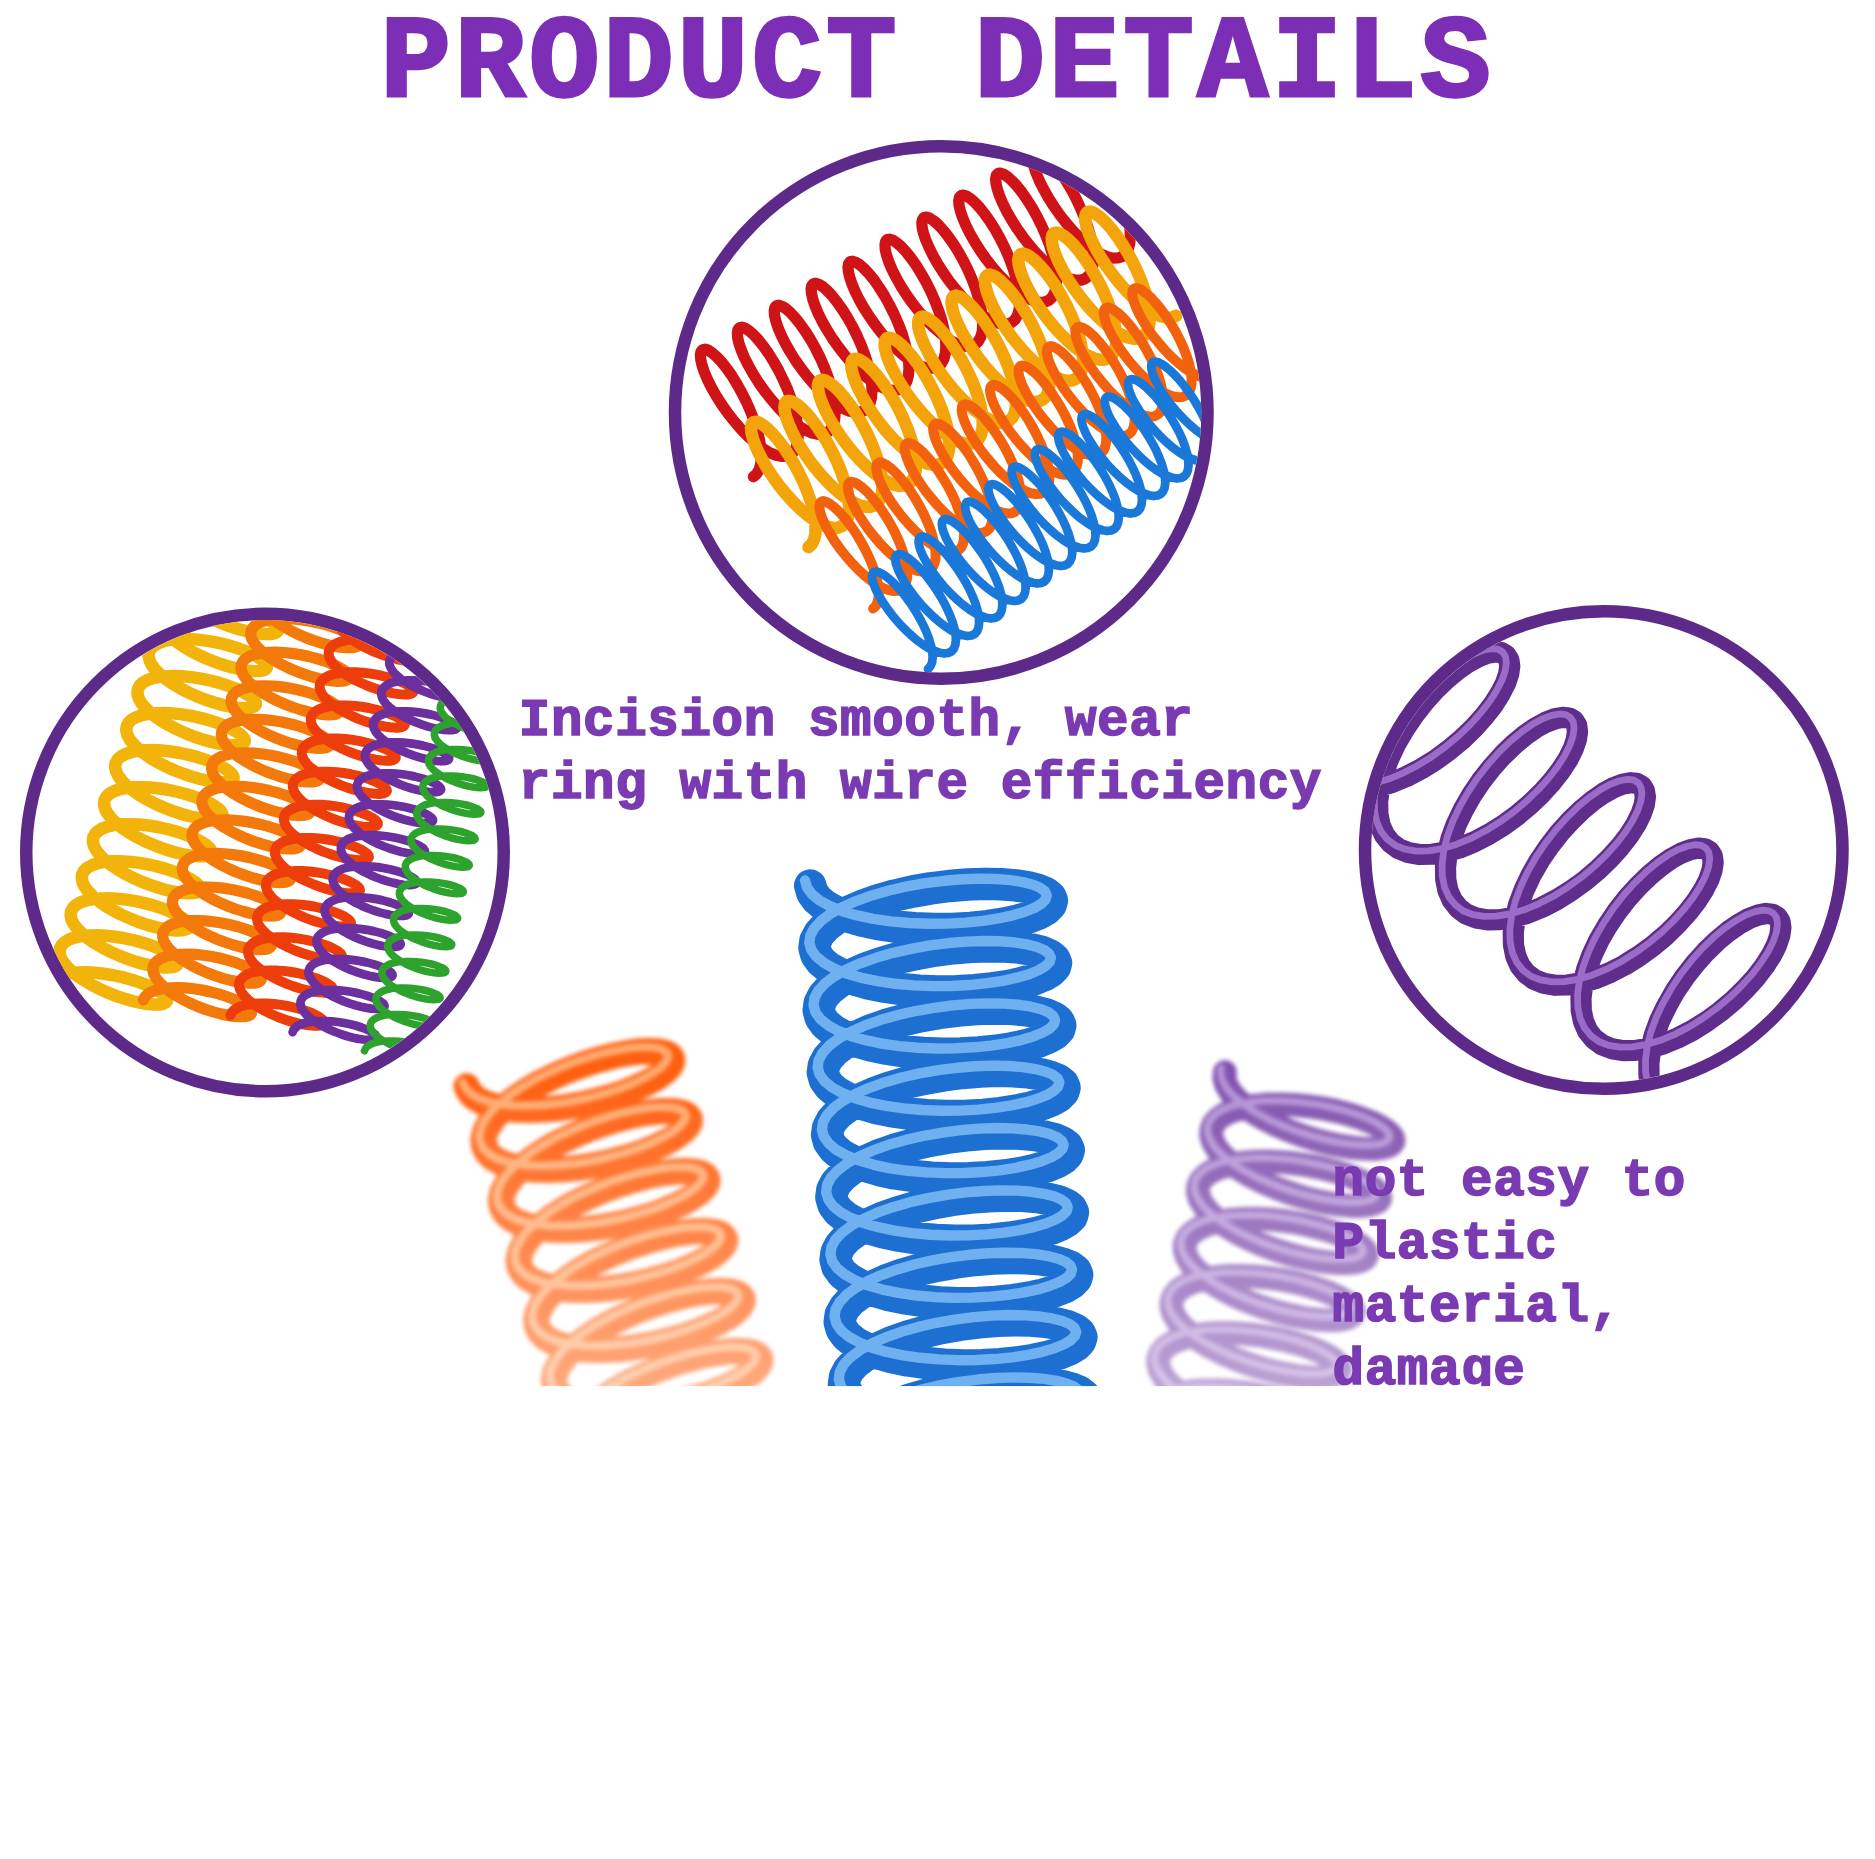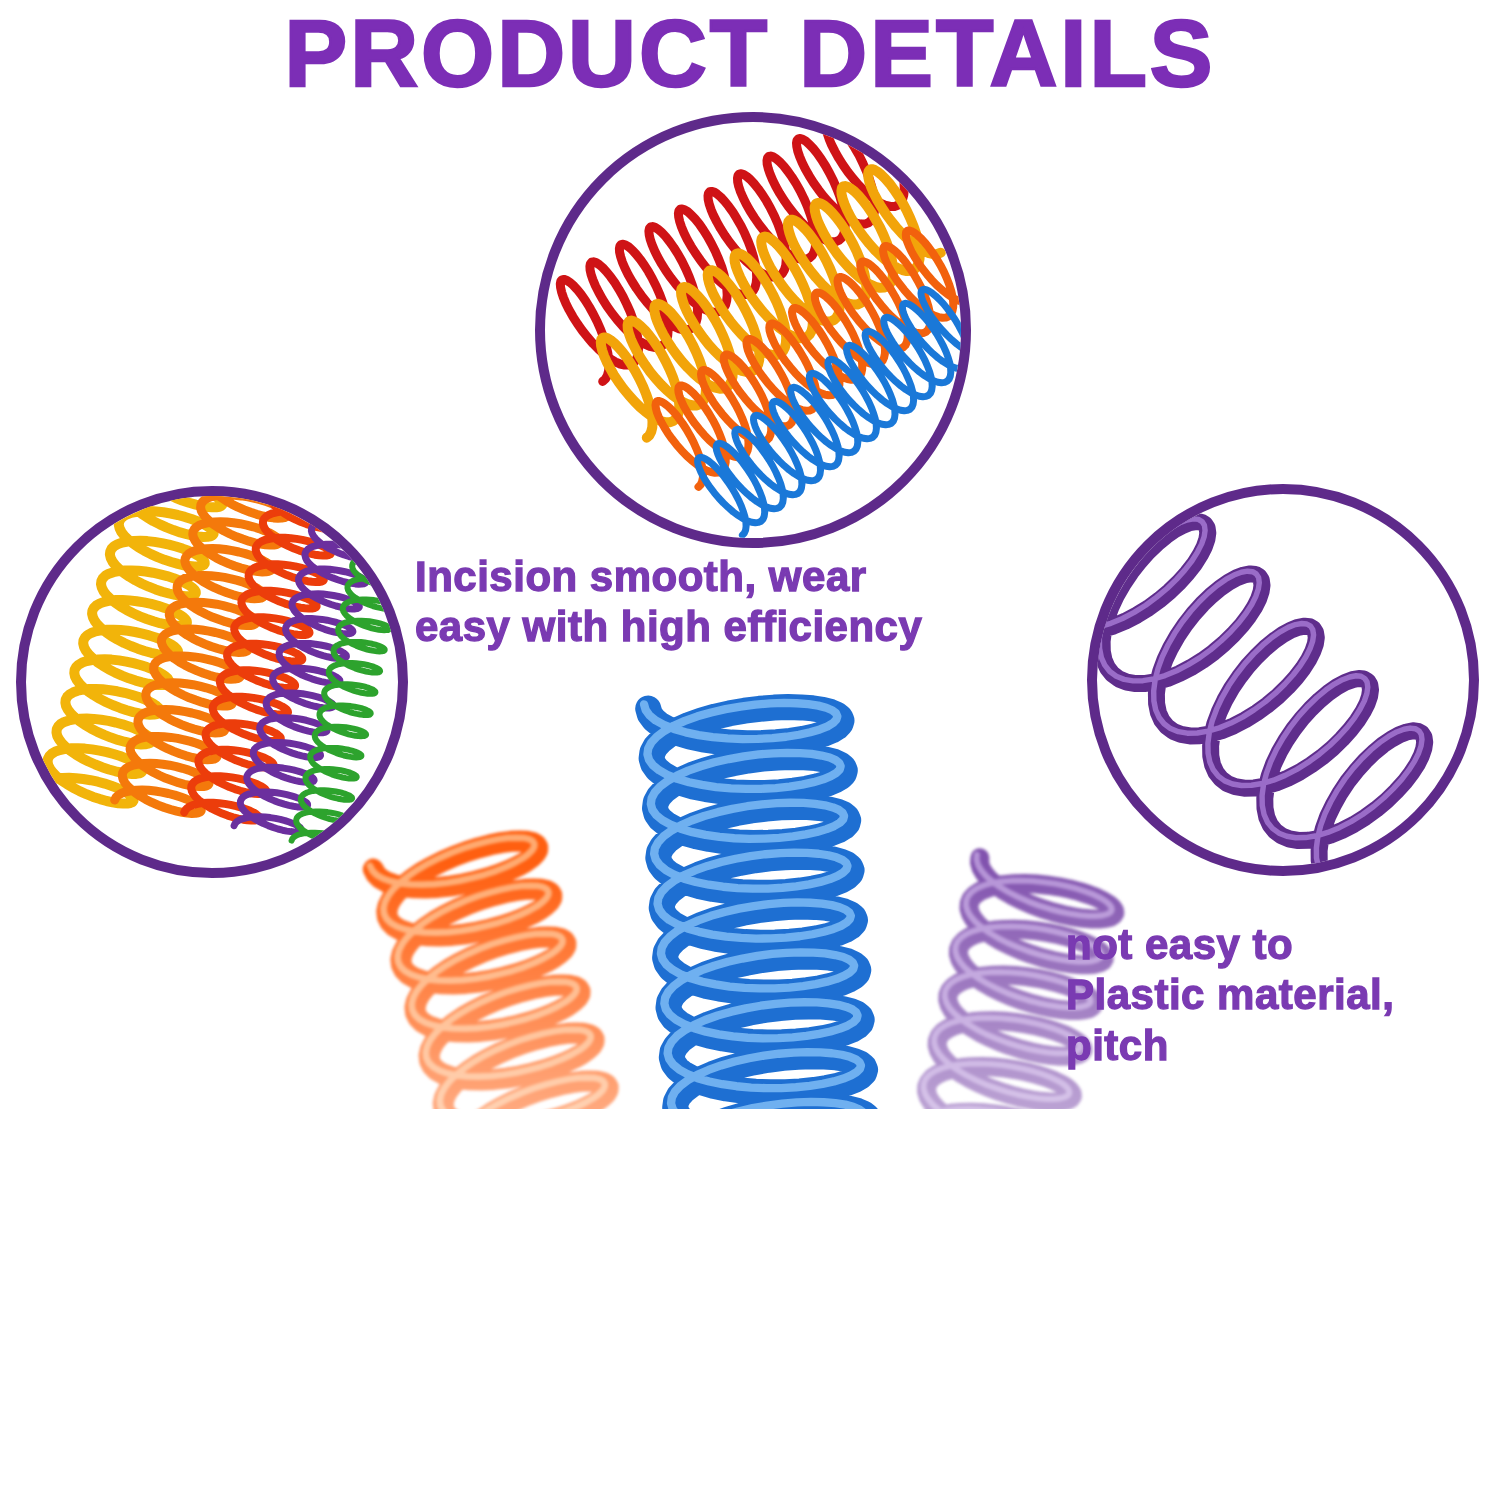--- a/index.html
+++ b/index.html
@@ -1,17 +1,17 @@
 <!DOCTYPE html>
 <html><head>
 <meta charset="utf-8">
 <style>
   html,body{margin:0;padding:0;background:#fff;}
   .stage{position:relative;width:1500px;height:1109px;background:#fff;overflow:hidden;
-         font-family:Liberation Sans, sans-serif;}
+         font-family:Liberation Mono, monospace;}
   .title{position:absolute;top:0px;left:0;width:100%;text-align:center;
          font-size:94px;font-weight:900;letter-spacing:3px;
          color:var(--title,#7c2eb6);-webkit-text-stroke:2.5px var(--title,#7c2eb6);}
   .coil-layer{position:absolute;left:0;top:0;width:1500px;height:1487px;pointer-events:none;}
   .soft{filter:blur(1.6px);}
   .fade-down{
     -webkit-mask-image:linear-gradient(to bottom,#000 58%,rgba(0,0,0,.5) 76%,rgba(0,0,0,.14) 94%,rgba(0,0,0,.1) 100%);
     mask-image:linear-gradient(to bottom,#000 58%,rgba(0,0,0,.5) 76%,rgba(0,0,0,.14) 94%,rgba(0,0,0,.1) 100%);
   }
   .circle{position:absolute;border:10px solid var(--cborder,#5e2a8a);border-radius:50%;
@@ -66,21 +66,21 @@
   </div>
   <div class="circle circle-right">
     <svg id="svg-circle-right" width="372" height="372" viewBox="0 0 372 372">
         <path d="M-38.7,127.9L-32.3,132.6L-24.5,135.8L-15.5,137.3L-5.5,137.1L5.3,135.3L16.6,132.0L28.2,127.2L39.9,121.1L51.4,114.0L62.4,105.9L72.8,97.2L82.2,88.1L90.5,78.8L97.6,69.7L103.2,60.8L107.4,52.6L109.9,45.3L110.8,39.0L110.1,33.9L107.8,30.3L104.1,28.1L99.0,27.6L92.7,28.7L85.5,31.5L77.4,35.9L68.8,41.9L59.9,49.3L50.9,57.9L42.1,67.7L33.8,78.4L26.2,89.7L19.4,101.4L13.8,113.3L9.5,125.1L6.5,136.5L5.1,147.4L5.3,157.3L7.1,166.3L10.5,173.9L15.5,180.2L22.0,185.0L29.8,188.1L38.7,189.6L48.7,189.4L59.5,187.6L70.8,184.3L82.4,179.5L94.1,173.4L105.6,166.3L116.6,158.3L127.0,149.5L136.4,140.4L144.8,131.1L151.8,122.0L157.5,113.2L161.6,104.9L164.1,97.6L165.0,91.3L164.3,86.2L162.0,82.6L158.3,80.4L153.2,79.9L147.0,81.0L139.7,83.8L131.6,88.2L123.0,94.2L114.1,101.6L105.2,110.2L96.4,120.0L88.0,130.7L80.4,142.0L73.7,153.7L68.0,165.6L63.7,177.4L60.8,188.8L59.4,199.7L59.6,209.6L61.4,218.6L64.8,226.2L69.8,232.5L76.2,237.3L84.0,240.4L93.0,241.9L103.0,241.7L113.7,239.9L125.0,236.6L136.7,231.8L148.3,225.8L159.8,218.6L170.9,210.6L181.2,201.9L190.7,192.7L199.0,183.5L206.1,174.3L211.7,165.5L215.8,157.3L218.4,149.9L219.3,143.6L218.5,138.5L216.3,134.9L212.5,132.7L207.5,132.2L201.2,133.3L193.9,136.1L185.9,140.5L177.3,146.5L168.4,153.9L159.4,162.6L150.6,172.3L142.3,183.0L134.6,194.3L127.9,206.0L122.3,217.9L117.9,229.7L115.0,241.2L113.6,252.0L113.8,262.0L115.6,270.9L119.0,278.5L124.0,284.8L130.4,289.6L138.2,292.7L147.2,294.2L157.2,294.0L168.0,292.2L179.3,288.9L190.9,284.1L202.6,278.1L214.1,270.9L225.1,262.9L235.5,254.2L244.9,245.0L253.2,235.8L260.3,226.6L265.9,217.8L270.1,209.6L272.6,202.2L273.5,195.9L272.8,190.8L270.5,187.2L266.8,185.0L261.7,184.5L255.4,185.7L248.2,188.4L240.1,192.8L231.5,198.8L222.6,206.2L213.6,214.9L204.8,224.6L196.5,235.3L188.9,246.6L182.1,258.3L176.5,270.2L172.2,282.0L169.2,293.5L167.8,304.3L168.0,314.3L169.8,323.2L173.2,330.9L178.2,337.1L184.7,341.9L192.5,345.0L201.4,346.5L211.4,346.3L222.2,344.5L233.5,341.2L245.1,336.4L256.8,330.4L268.3,323.2L279.3,315.2L289.7,306.5L299.1,297.3L307.5,288.1L314.5,278.9L320.2,270.1L324.3,261.9L326.8,254.5L327.7,248.2L327.0,243.1L324.7,239.5L321.0,237.4L315.9,236.8L309.7,238.0L302.4,240.7L294.3,245.2L285.7,251.1L276.8,258.5L267.8,267.2L259.1,276.9L250.7,287.6L243.1,298.9L236.4,310.7L230.7,322.5L226.4,334.3L223.5,345.8L222.1,356.6L222.2,366.6L224.1,375.5L227.5,383.2L232.5,389.4L238.9,394.2L246.7,397.3L255.7,398.8L265.6,398.6L276.4,396.8L287.7,393.5L299.4,388.7L311.0,382.7" fill="none" stroke="#5f2d8c" stroke-width="17" stroke-linecap="round" stroke-linejoin="round"></path>
         <path d="M-38.7,127.9L-32.3,132.6L-24.5,135.8L-15.5,137.3L-5.5,137.1L5.3,135.3L16.6,132.0L28.2,127.2L39.9,121.1L51.4,114.0L62.4,105.9L72.8,97.2L82.2,88.1L90.5,78.8L97.6,69.7L103.2,60.8L107.4,52.6L109.9,45.3L110.8,39.0L110.1,33.9L107.8,30.3L104.1,28.1L99.0,27.6L92.7,28.7L85.5,31.5L77.4,35.9L68.8,41.9L59.9,49.3L50.9,57.9L42.1,67.7L33.8,78.4L26.2,89.7L19.4,101.4L13.8,113.3L9.5,125.1L6.5,136.5L5.1,147.4L5.3,157.3L7.1,166.3L10.5,173.9L15.5,180.2L22.0,185.0L29.8,188.1L38.7,189.6L48.7,189.4L59.5,187.6L70.8,184.3L82.4,179.5L94.1,173.4L105.6,166.3L116.6,158.3L127.0,149.5L136.4,140.4L144.8,131.1L151.8,122.0L157.5,113.2L161.6,104.9L164.1,97.6L165.0,91.3L164.3,86.2L162.0,82.6L158.3,80.4L153.2,79.9L147.0,81.0L139.7,83.8L131.6,88.2L123.0,94.2L114.1,101.6L105.2,110.2L96.4,120.0L88.0,130.7L80.4,142.0L73.7,153.7L68.0,165.6L63.7,177.4L60.8,188.8L59.4,199.7L59.6,209.6L61.4,218.6L64.8,226.2L69.8,232.5L76.2,237.3L84.0,240.4L93.0,241.9L103.0,241.7L113.7,239.9L125.0,236.6L136.7,231.8L148.3,225.8L159.8,218.6L170.9,210.6L181.2,201.9L190.7,192.7L199.0,183.5L206.1,174.3L211.7,165.5L215.8,157.3L218.4,149.9L219.3,143.6L218.5,138.5L216.3,134.9L212.5,132.7L207.5,132.2L201.2,133.3L193.9,136.1L185.9,140.5L177.3,146.5L168.4,153.9L159.4,162.6L150.6,172.3L142.3,183.0L134.6,194.3L127.9,206.0L122.3,217.9L117.9,229.7L115.0,241.2L113.6,252.0L113.8,262.0L115.6,270.9L119.0,278.5L124.0,284.8L130.4,289.6L138.2,292.7L147.2,294.2L157.2,294.0L168.0,292.2L179.3,288.9L190.9,284.1L202.6,278.1L214.1,270.9L225.1,262.9L235.5,254.2L244.9,245.0L253.2,235.8L260.3,226.6L265.9,217.8L270.1,209.6L272.6,202.2L273.5,195.9L272.8,190.8L270.5,187.2L266.8,185.0L261.7,184.5L255.4,185.7L248.2,188.4L240.1,192.8L231.5,198.8L222.6,206.2L213.6,214.9L204.8,224.6L196.5,235.3L188.9,246.6L182.1,258.3L176.5,270.2L172.2,282.0L169.2,293.5L167.8,304.3L168.0,314.3L169.8,323.2L173.2,330.9L178.2,337.1L184.7,341.9L192.5,345.0L201.4,346.5L211.4,346.3L222.2,344.5L233.5,341.2L245.1,336.4L256.8,330.4L268.3,323.2L279.3,315.2L289.7,306.5L299.1,297.3L307.5,288.1L314.5,278.9L320.2,270.1L324.3,261.9L326.8,254.5L327.7,248.2L327.0,243.1L324.7,239.5L321.0,237.4L315.9,236.8L309.7,238.0L302.4,240.7L294.3,245.2L285.7,251.1L276.8,258.5L267.8,267.2L259.1,276.9L250.7,287.6L243.1,298.9L236.4,310.7L230.7,322.5L226.4,334.3L223.5,345.8L222.1,356.6L222.2,366.6L224.1,375.5L227.5,383.2L232.5,389.4L238.9,394.2L246.7,397.3L255.7,398.8L265.6,398.6L276.4,396.8L287.7,393.5L299.4,388.7L311.0,382.7" fill="none" stroke="#9a6cc8" stroke-width="5.44" stroke-linecap="round" stroke-linejoin="round" transform="translate(-2.72,-2.72)"></path>
       </svg>
   </div>
 
   <div class="caption cap-top">
     <div>Incision smooth, wear</div>
-    <div>easy with high efficiency</div>
+    <div>ring with wire efficiency</div>
   </div>
   <div class="caption cap-right">
     <div>not easy to</div>
     <div>Plastic material,</div>
-    <div>pitch</div>
+    <div>damage</div>
   </div>
 
 </div>
 
 </body></html>

